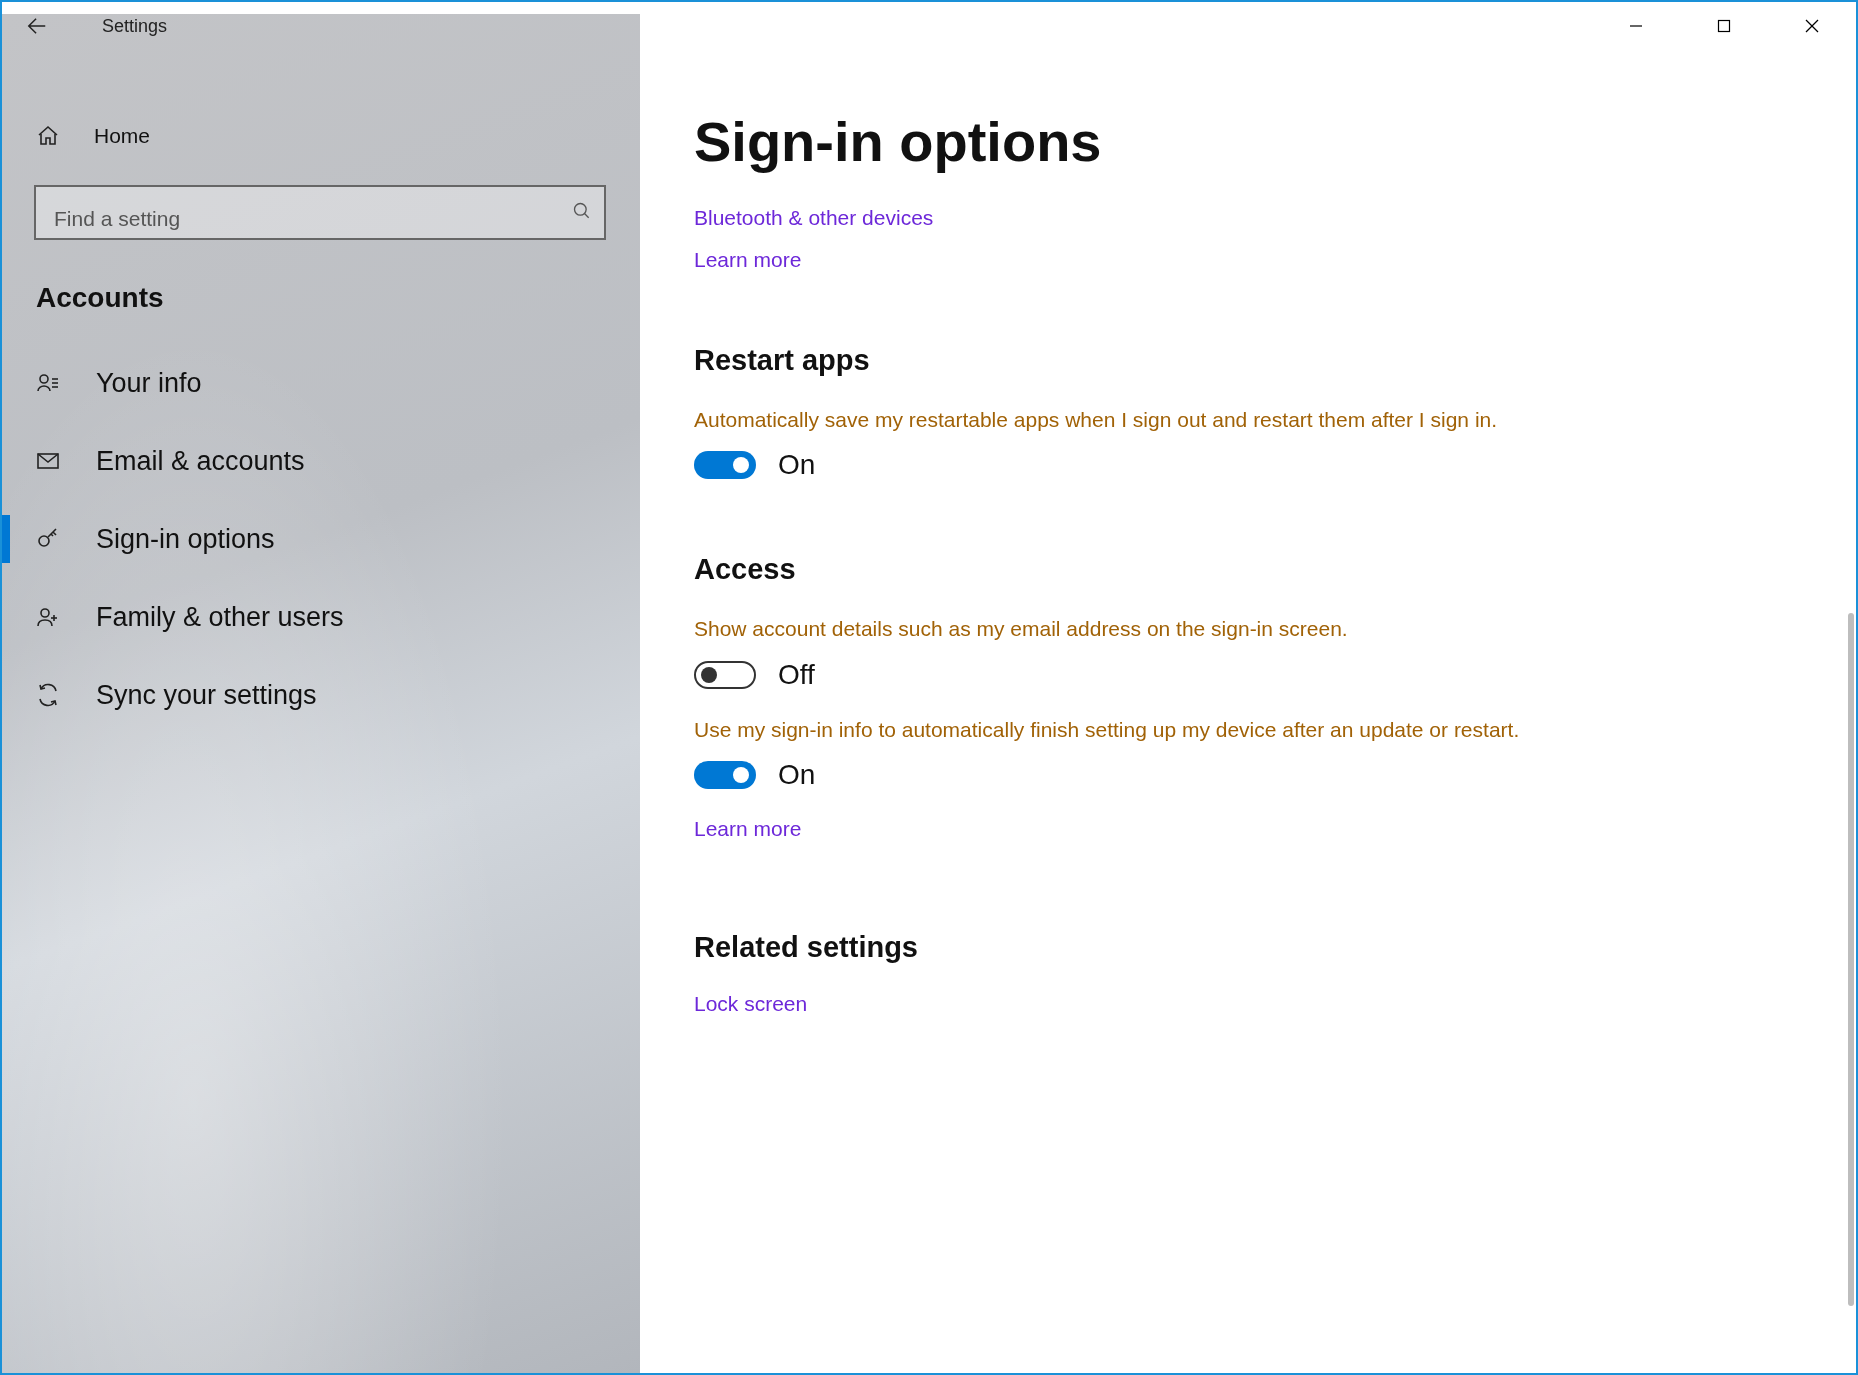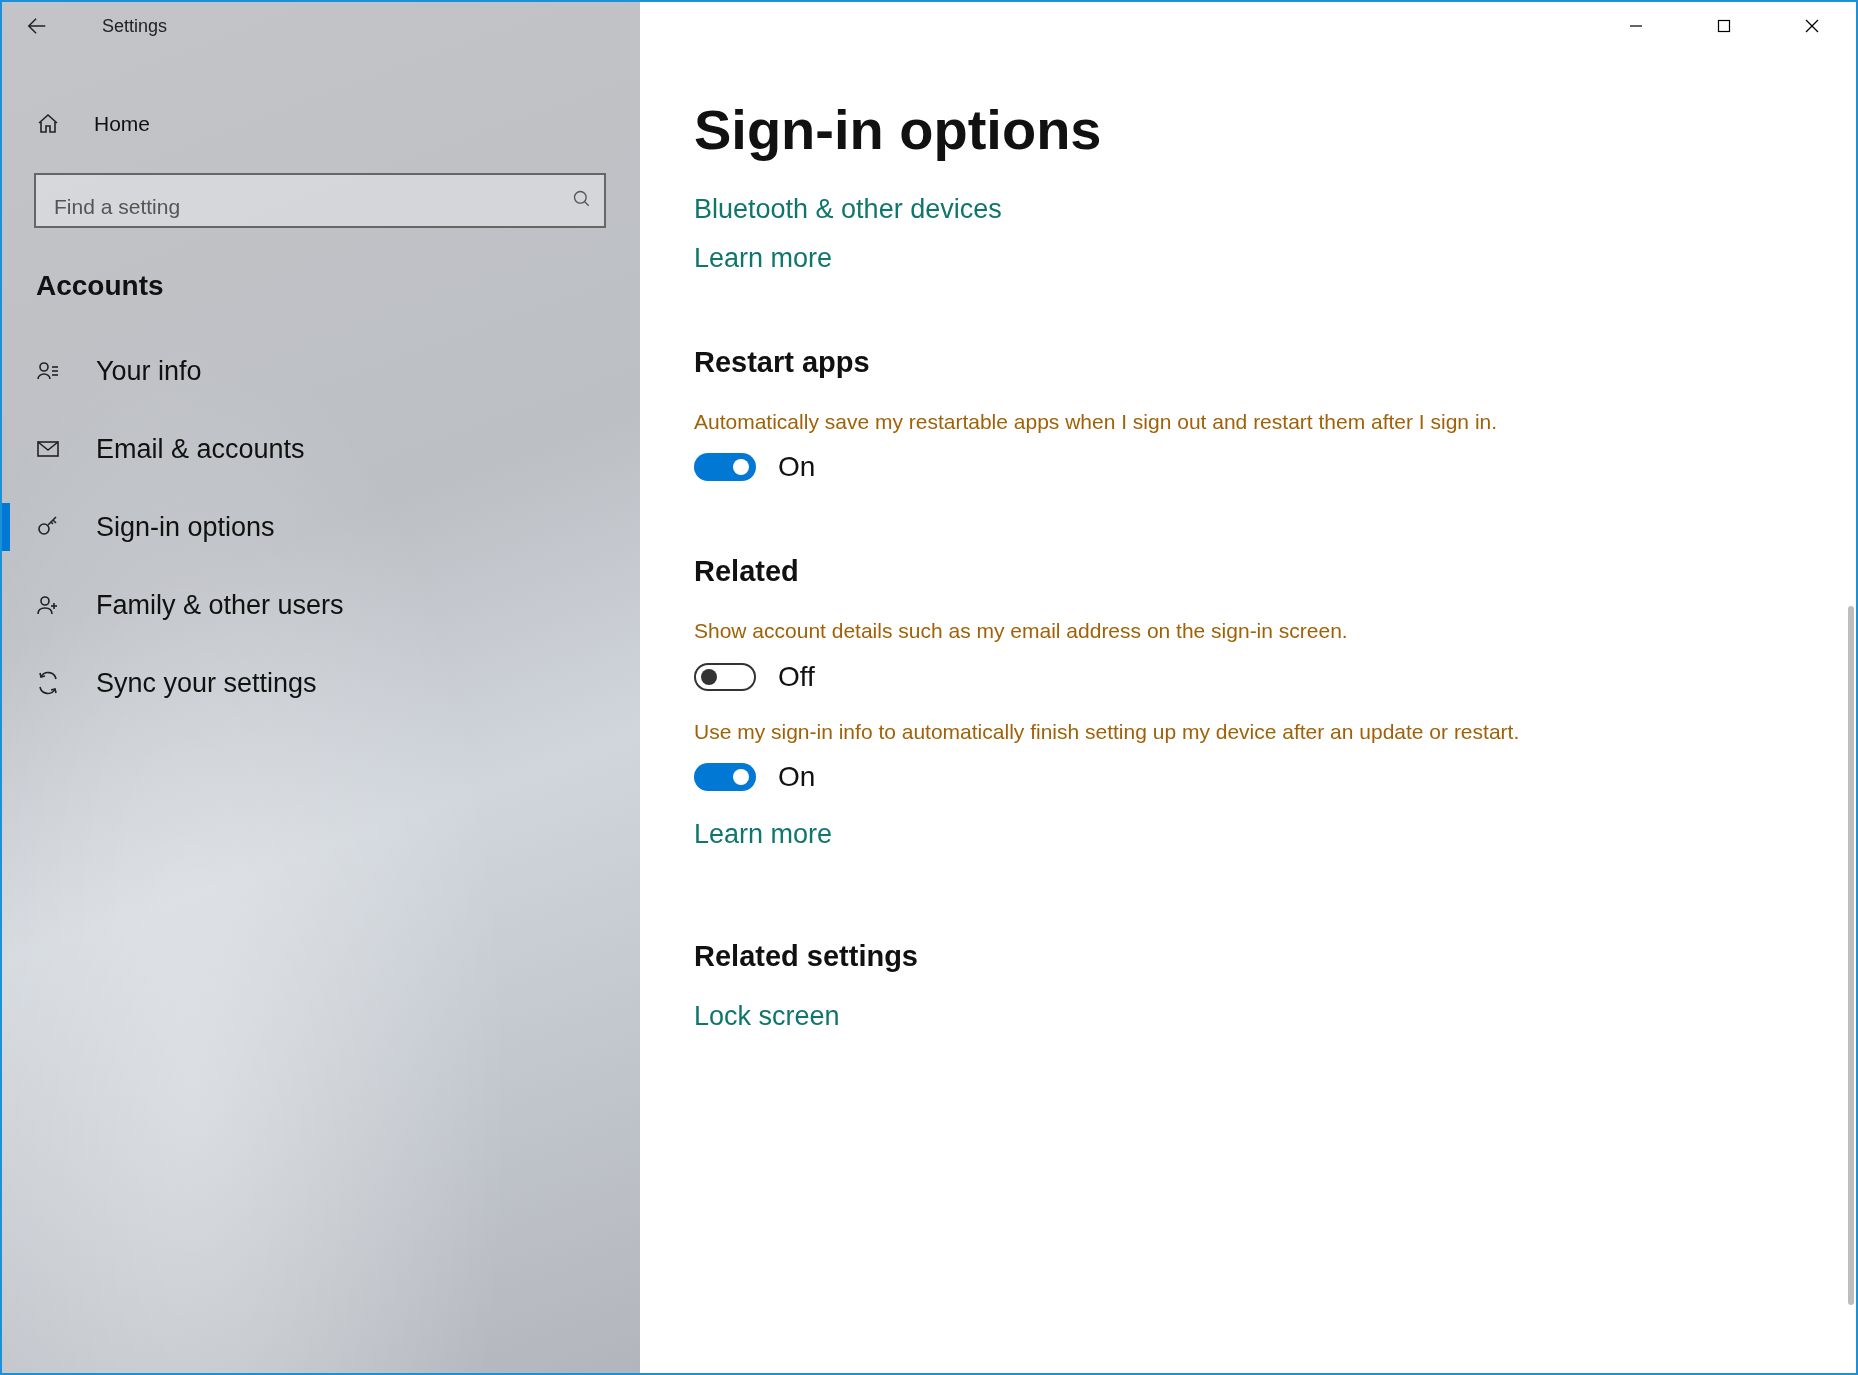--- a/index.html
+++ b/index.html
@@ -34,21 +34,21 @@
     position: absolute; right: 0; top: 0;
     display: flex;
   }
   .win-ctrl {
     width: 88px; height: 48px;
     display: flex; align-items: center; justify-content: center;
     cursor: pointer;
     font-size: 16px; color: #000;
   }
   .body {
-    display: flex; flex: 1; margin-top: 0;
+    display: flex; flex: 1; margin-top: 12px;
     height: 100%;
     border-radius: 21px;
   }
   .sidebar {
     width: 638px;
     background: linear-gradient(160deg, #c3c4c7 0%, #bcbfc4 40%, #d1d6dc 60%, #b2b6bc 100%);
     padding-top: 95px;
     position: relative;
   }
   .sidebar::before{
@@ -105,21 +105,21 @@
   .content {
     flex: 1; padding: 95px 60px 30px 54px;
     overflow-y: auto;
     position: relative;
   }
   .content h1 {
     font-size: 56px; font-weight: 600; color: #111;
     margin-bottom: 32px;
   }
   .link {
-    color: #0f766e; font-size: 27px;
+    color: #6d28d9; font-size: 21px;
     cursor: pointer; display: block;
     margin-bottom: 18px;
   }
   .section-h {
     font-size: 29px; font-weight: 600; color: #111;
     margin-top: 72px; margin-bottom: 28px;
   }
   .desc {
     font-size: 21px; color: #a16207;
     line-height: 1.45;
@@ -277,21 +277,21 @@
 
       <div class="section-h">Restart apps</div>
       <div class="desc">Automatically save my restartable apps when I sign out and restart them after I sign in.</div>
       <div class="toggle-row">
         <div class="toggle on">
             <div class="knob"></div>
           </div>
         <span class="toggle-label">On</span>
       </div>
 
-      <div class="section-h">Related</div>
+      <div class="section-h">Access</div>
       <div class="desc">Show account details such as my email address on the sign-in screen.</div>
       <div class="toggle-row">
         <div class="toggle off">
             <div class="knob"></div>
           </div>
         <span class="toggle-label">Off</span>
       </div>
       <div class="desc" style="margin-top:24px;">Use my sign-in info to automatically finish setting up my device after an update or restart.</div>
       <div class="toggle-row">
         <div class="toggle on">

